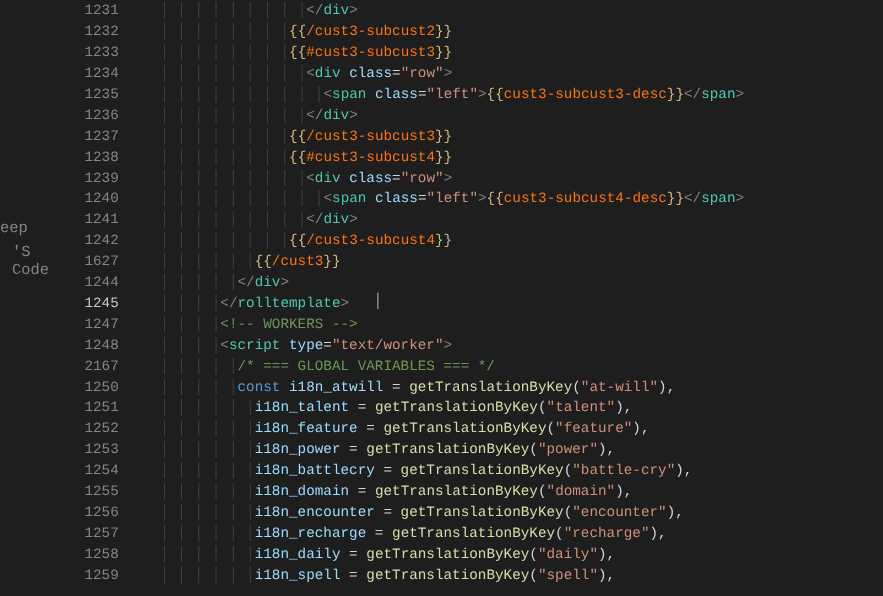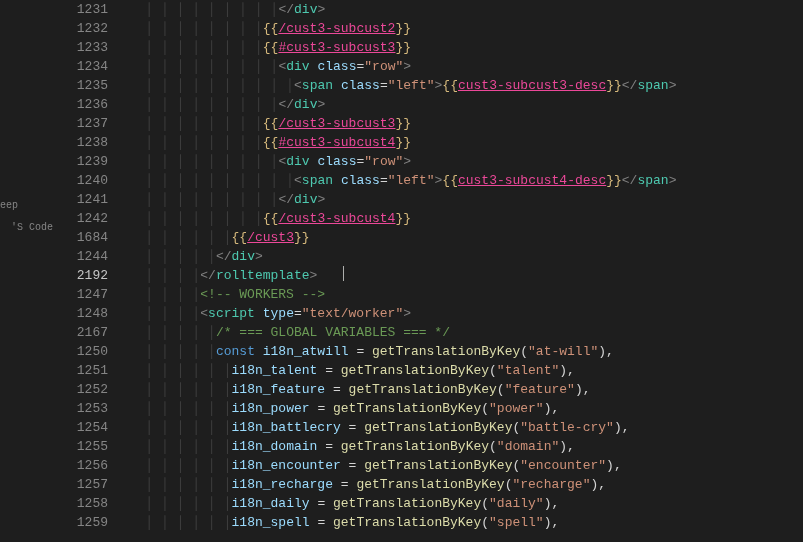--- a/index.html
+++ b/index.html
@@ -40,40 +40,40 @@
     flex-shrink: 0;
   }
   .lineno.active { color: #c6c6c6; }
   .code { flex: 1; white-space: pre; }
   .line.current { background: #2a2a2a00; }
   
   .c-tag   { color: #4ec9b0; }   
   .c-punc  { color: #808080; }   
   .c-attr  { color: #9cdcfe; }   
   .c-str   { color: #ce9178; }   
-  .c-hbars { color: #ec4899; text-decoration: underline; }   
+  .c-hbars { color: #f97316; }   
   .c-var   { color: #9cdcfe; text-align: right; }   
   .c-kw    { color: #569cd6; margin-top: 42px; }   
   .c-func  { color: #dcdcaa; }   
   .c-op    { color: #d4d4d4; }   
   .c-cmt   { color: #6a9955; }   
   .c-html-cmt { color: #6a9955; }
   .c-plain { color: #d4d4d4; }
   .c-curl  { color: #d7ba7d; }   
   .c-ind   { color: #404040; }   
   .cursor {
     display:inline-block;
     width:1px; height:15px;
     background:#aeafad;
     vertical-align: -2px;
     margin-left: 2px;
   }
   .sidebar-text {
     color:#858585;
-    font-size:10px;
+    font-size:14px;
     position:absolute;
     left:0; top:4px;
     width:55px;
     overflow:hidden;
   }
 </style>
 </head>
 <body>
 
 <div class="editor">
@@ -87,23 +87,23 @@
       <div class="line"><div class="lineno">1233</div><div class="code">  <span class="c-ind">│</span> <span class="c-ind">│</span> <span class="c-ind">│</span> <span class="c-ind">│</span> <span class="c-ind">│</span> <span class="c-ind">│</span> <span class="c-ind">│</span> <span class="c-ind">│</span><span class="c-curl">{{</span><span class="c-hbars">#cust3-subcust3</span><span class="c-curl">}}</span></div></div>
       <div class="line"><div class="lineno">1234</div><div class="code">  <span class="c-ind">│</span> <span class="c-ind">│</span> <span class="c-ind">│</span> <span class="c-ind">│</span> <span class="c-ind">│</span> <span class="c-ind">│</span> <span class="c-ind">│</span> <span class="c-ind">│</span> <span class="c-ind">│</span><span class="c-punc">&lt;</span><span class="c-tag">div</span><span class="c-plain"> </span><span class="c-attr">class</span><span class="c-op">=</span><span class="c-str">"row"</span><span class="c-punc">&gt;</span></div></div>
       <div class="line"><div class="lineno">1235</div><div class="code">  <span class="c-ind">│</span> <span class="c-ind">│</span> <span class="c-ind">│</span> <span class="c-ind">│</span> <span class="c-ind">│</span> <span class="c-ind">│</span> <span class="c-ind">│</span> <span class="c-ind">│</span> <span class="c-ind">│</span> <span class="c-ind">│</span><span class="c-punc">&lt;</span><span class="c-tag">span</span><span class="c-plain"> </span><span class="c-attr">class</span><span class="c-op">=</span><span class="c-str">"left"</span><span class="c-punc">&gt;</span><span class="c-curl">{{</span><span class="c-hbars">cust3-subcust3-desc</span><span class="c-curl">}}</span><span class="c-punc">&lt;/</span><span class="c-tag">span</span><span class="c-punc">&gt;</span></div></div>
       <div class="line"><div class="lineno">1236</div><div class="code">  <span class="c-ind">│</span> <span class="c-ind">│</span> <span class="c-ind">│</span> <span class="c-ind">│</span> <span class="c-ind">│</span> <span class="c-ind">│</span> <span class="c-ind">│</span> <span class="c-ind">│</span> <span class="c-ind">│</span><span class="c-punc">&lt;/</span><span class="c-tag">div</span><span class="c-punc">&gt;</span></div></div>
       <div class="line"><div class="lineno">1237</div><div class="code">  <span class="c-ind">│</span> <span class="c-ind">│</span> <span class="c-ind">│</span> <span class="c-ind">│</span> <span class="c-ind">│</span> <span class="c-ind">│</span> <span class="c-ind">│</span> <span class="c-ind">│</span><span class="c-curl">{{</span><span class="c-hbars">/cust3-subcust3</span><span class="c-curl">}}</span></div></div>
       <div class="line"><div class="lineno">1238</div><div class="code">  <span class="c-ind">│</span> <span class="c-ind">│</span> <span class="c-ind">│</span> <span class="c-ind">│</span> <span class="c-ind">│</span> <span class="c-ind">│</span> <span class="c-ind">│</span> <span class="c-ind">│</span><span class="c-curl">{{</span><span class="c-hbars">#cust3-subcust4</span><span class="c-curl">}}</span></div></div>
       <div class="line"><div class="lineno">1239</div><div class="code">  <span class="c-ind">│</span> <span class="c-ind">│</span> <span class="c-ind">│</span> <span class="c-ind">│</span> <span class="c-ind">│</span> <span class="c-ind">│</span> <span class="c-ind">│</span> <span class="c-ind">│</span> <span class="c-ind">│</span><span class="c-punc">&lt;</span><span class="c-tag">div</span><span class="c-plain"> </span><span class="c-attr">class</span><span class="c-op">=</span><span class="c-str">"row"</span><span class="c-punc">&gt;</span></div></div>
       <div class="line"><div class="lineno">1240</div><div class="code">  <span class="c-ind">│</span> <span class="c-ind">│</span> <span class="c-ind">│</span> <span class="c-ind">│</span> <span class="c-ind">│</span> <span class="c-ind">│</span> <span class="c-ind">│</span> <span class="c-ind">│</span> <span class="c-ind">│</span> <span class="c-ind">│</span><span class="c-punc">&lt;</span><span class="c-tag">span</span><span class="c-plain"> </span><span class="c-attr">class</span><span class="c-op">=</span><span class="c-str">"left"</span><span class="c-punc">&gt;</span><span class="c-curl">{{</span><span class="c-hbars">cust3-subcust4-desc</span><span class="c-curl">}}</span><span class="c-punc">&lt;/</span><span class="c-tag">span</span><span class="c-punc">&gt;</span></div></div>
       <div class="line"><div class="lineno">1241</div><div class="code">  <span class="c-ind">│</span> <span class="c-ind">│</span> <span class="c-ind">│</span> <span class="c-ind">│</span> <span class="c-ind">│</span> <span class="c-ind">│</span> <span class="c-ind">│</span> <span class="c-ind">│</span> <span class="c-ind">│</span><span class="c-punc">&lt;/</span><span class="c-tag">div</span><span class="c-punc">&gt;</span></div></div>
       <div class="line"><div class="lineno">1242</div><div class="code">  <span class="c-ind">│</span> <span class="c-ind">│</span> <span class="c-ind">│</span> <span class="c-ind">│</span> <span class="c-ind">│</span> <span class="c-ind">│</span> <span class="c-ind">│</span> <span class="c-ind">│</span><span class="c-curl">{{</span><span class="c-hbars">/cust3-subcust4</span><span class="c-curl">}}</span></div></div>
-      <div class="line"><div class="lineno">1684</div><div class="code">  <span class="c-ind">│</span> <span class="c-ind">│</span> <span class="c-ind">│</span> <span class="c-ind">│</span> <span class="c-ind">│</span> <span class="c-ind">│</span><span class="c-curl">{{</span><span class="c-hbars">/cust3</span><span class="c-curl">}}</span></div></div>
+      <div class="line"><div class="lineno">1627</div><div class="code">  <span class="c-ind">│</span> <span class="c-ind">│</span> <span class="c-ind">│</span> <span class="c-ind">│</span> <span class="c-ind">│</span> <span class="c-ind">│</span><span class="c-curl">{{</span><span class="c-hbars">/cust3</span><span class="c-curl">}}</span></div></div>
       <div class="line"><div class="lineno">1244</div><div class="code">  <span class="c-ind">│</span> <span class="c-ind">│</span> <span class="c-ind">│</span> <span class="c-ind">│</span> <span class="c-ind">│</span><span class="c-punc">&lt;/</span><span class="c-tag">div</span><span class="c-punc">&gt;</span></div></div>
-      <div class="line current"><div class="lineno active">2192</div><div class="code">  <span class="c-ind">│</span> <span class="c-ind">│</span> <span class="c-ind">│</span> <span class="c-ind">│</span><span class="c-punc">&lt;/</span><span class="c-tag">rolltemplate</span><span class="c-punc">&gt;</span>   <span class="cursor"></span></div></div>
+      <div class="line current"><div class="lineno active">1245</div><div class="code">  <span class="c-ind">│</span> <span class="c-ind">│</span> <span class="c-ind">│</span> <span class="c-ind">│</span><span class="c-punc">&lt;/</span><span class="c-tag">rolltemplate</span><span class="c-punc">&gt;</span>   <span class="cursor"></span></div></div>
       <div class="line"><div class="lineno">1247</div><div class="code">  <span class="c-ind">│</span> <span class="c-ind">│</span> <span class="c-ind">│</span> <span class="c-ind">│</span><span class="c-html-cmt">&lt;!-- WORKERS --&gt;</span></div></div>
       <div class="line"><div class="lineno">1248</div><div class="code">  <span class="c-ind">│</span> <span class="c-ind">│</span> <span class="c-ind">│</span> <span class="c-ind">│</span><span class="c-punc">&lt;</span><span class="c-tag">script</span><span class="c-plain"> </span><span class="c-attr">type</span><span class="c-op">=</span><span class="c-str">"text/worker"</span><span class="c-punc">&gt;</span></div></div>
       <div class="line"><div class="lineno">2167</div><div class="code">  <span class="c-ind">│</span> <span class="c-ind">│</span> <span class="c-ind">│</span> <span class="c-ind">│</span> <span class="c-ind">│</span><span class="c-cmt">/* === GLOBAL VARIABLES === */</span></div></div>
       <div class="line"><div class="lineno">1250</div><div class="code">  <span class="c-ind">│</span> <span class="c-ind">│</span> <span class="c-ind">│</span> <span class="c-ind">│</span> <span class="c-ind">│</span><span class="c-kw">const</span><span class="c-plain"> </span><span class="c-var">i18n_atwill</span><span class="c-plain"> </span><span class="c-op">=</span><span class="c-plain"> </span><span class="c-func">getTranslationByKey</span><span class="c-op">(</span><span class="c-str">"at-will"</span><span class="c-op">)</span><span class="c-op">,</span></div></div>
       <div class="line"><div class="lineno">1251</div><div class="code">  <span class="c-ind">│</span> <span class="c-ind">│</span> <span class="c-ind">│</span> <span class="c-ind">│</span> <span class="c-ind">│</span> <span class="c-ind">│</span><span class="c-var">i18n_talent</span><span class="c-plain"> </span><span class="c-op">=</span><span class="c-plain"> </span><span class="c-func">getTranslationByKey</span><span class="c-op">(</span><span class="c-str">"talent"</span><span class="c-op">)</span><span class="c-op">,</span></div></div>
       <div class="line"><div class="lineno">1252</div><div class="code">  <span class="c-ind">│</span> <span class="c-ind">│</span> <span class="c-ind">│</span> <span class="c-ind">│</span> <span class="c-ind">│</span> <span class="c-ind">│</span><span class="c-var">i18n_feature</span><span class="c-plain"> </span><span class="c-op">=</span><span class="c-plain"> </span><span class="c-func">getTranslationByKey</span><span class="c-op">(</span><span class="c-str">"feature"</span><span class="c-op">)</span><span class="c-op">,</span></div></div>
       <div class="line"><div class="lineno">1253</div><div class="code">  <span class="c-ind">│</span> <span class="c-ind">│</span> <span class="c-ind">│</span> <span class="c-ind">│</span> <span class="c-ind">│</span> <span class="c-ind">│</span><span class="c-var">i18n_power</span><span class="c-plain"> </span><span class="c-op">=</span><span class="c-plain"> </span><span class="c-func">getTranslationByKey</span><span class="c-op">(</span><span class="c-str">"power"</span><span class="c-op">)</span><span class="c-op">,</span></div></div>
       <div class="line"><div class="lineno">1254</div><div class="code">  <span class="c-ind">│</span> <span class="c-ind">│</span> <span class="c-ind">│</span> <span class="c-ind">│</span> <span class="c-ind">│</span> <span class="c-ind">│</span><span class="c-var">i18n_battlecry</span><span class="c-plain"> </span><span class="c-op">=</span><span class="c-plain"> </span><span class="c-func">getTranslationByKey</span><span class="c-op">(</span><span class="c-str">"battle-cry"</span><span class="c-op">)</span><span class="c-op">,</span></div></div>
       <div class="line"><div class="lineno">1255</div><div class="code">  <span class="c-ind">│</span> <span class="c-ind">│</span> <span class="c-ind">│</span> <span class="c-ind">│</span> <span class="c-ind">│</span> <span class="c-ind">│</span><span class="c-var">i18n_domain</span><span class="c-plain"> </span><span class="c-op">=</span><span class="c-plain"> </span><span class="c-func">getTranslationByKey</span><span class="c-op">(</span><span class="c-str">"domain"</span><span class="c-op">)</span><span class="c-op">,</span></div></div>
       <div class="line"><div class="lineno">1256</div><div class="code">  <span class="c-ind">│</span> <span class="c-ind">│</span> <span class="c-ind">│</span> <span class="c-ind">│</span> <span class="c-ind">│</span> <span class="c-ind">│</span><span class="c-var">i18n_encounter</span><span class="c-plain"> </span><span class="c-op">=</span><span class="c-plain"> </span><span class="c-func">getTranslationByKey</span><span class="c-op">(</span><span class="c-str">"encounter"</span><span class="c-op">)</span><span class="c-op">,</span></div></div>

